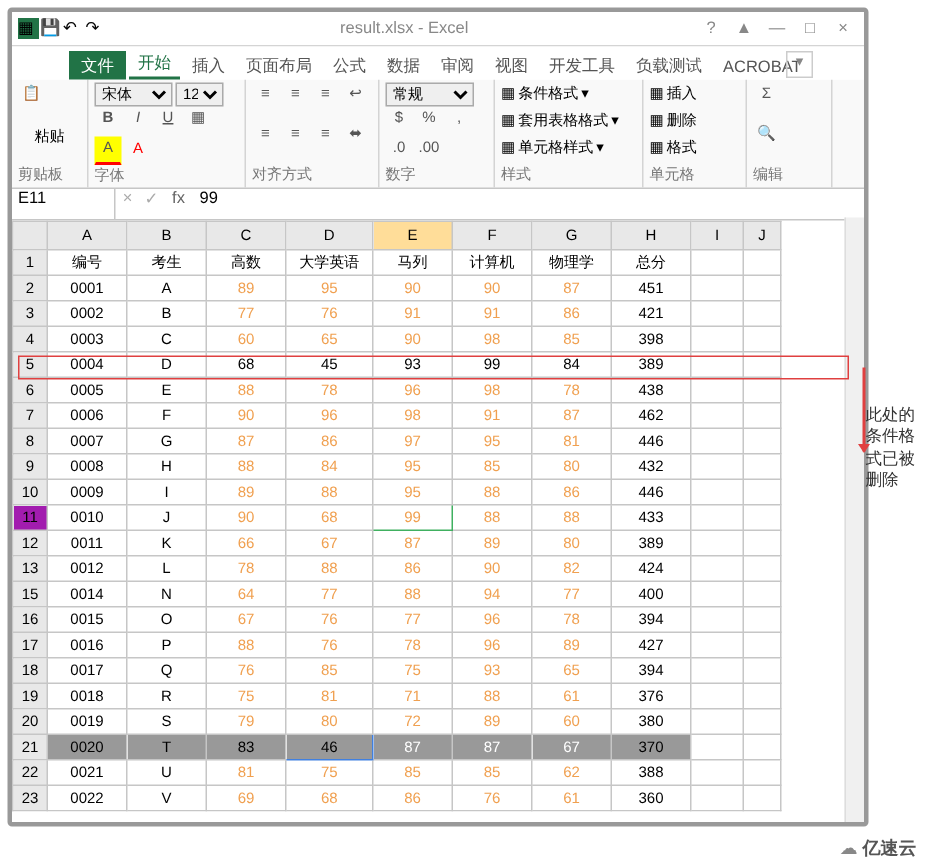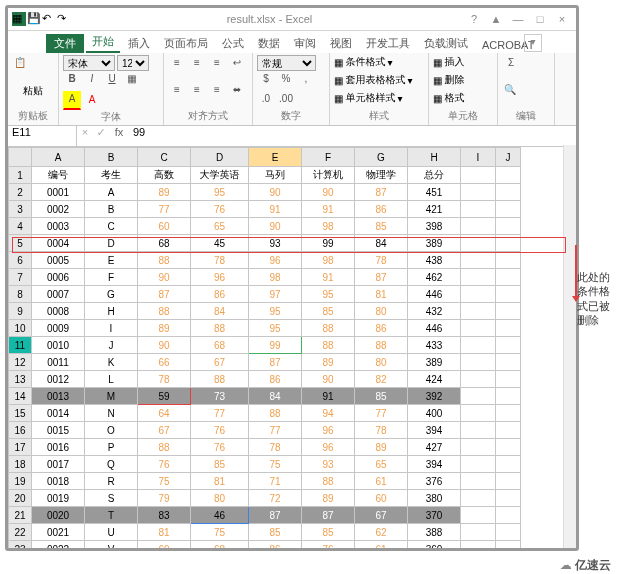--- a/index.html
+++ b/index.html
@@ -9,41 +9,41 @@
 .qat span{width:14px;height:14px;display:inline-block}
 .apptitle{flex:1;text-align:center;color:#888;font-size:11px}
 .wctrl{display:flex;gap:2px;padding-right:4px}
 .wctrl span{width:20px;text-align:center;color:#888}
 .tabs{height:22px;display:flex;align-items:flex-end;padding-left:38px;gap:2px;background:#fff;position:relative}
 .filetab{background:#217346;color:#fff;padding:2px 8px;font-size:11px}
 .tab{padding:2px 6px;color:#555;font-size:11px}
 .tab.active{color:#217346;border-bottom:2px solid #217346}
 .ribbon{height:72px;border-bottom:1px solid #c6c6c6;display:flex;background:#f9f9f9}
 .grp{border-right:1px solid #d4d4d4;padding:2px 4px;display:flex;flex-direction:column;justify-content:space-between;font-size:10px}
-.grp .lbl{text-align:center;color:#777;font-size:10px}
+.grp .lbl{text-align:left;color:#777;font-size:10px}
 .rc{display:flex;gap:2px;align-items:center;flex-wrap:wrap}
 .clip{width:42px}
 .fontg{width:96px}
 .aligng{width:80px}
 .numg{width:68px}
 .styleg{width:90px}
 .cellg{width:60px}
 .editg{width:48px}
 select,input.ff{font-size:10px;border:1px solid #aaa;height:16px}
 .icobtn{width:16px;height:16px;display:inline-block;border:1px solid transparent;text-align:center;line-height:14px;color:#555}
 .namebox{height:20px;border-bottom:1px solid #c6c6c6;display:flex;font-size:11px}
 .nb{width:60px;border-right:1px solid #c6c6c6;padding:0 4px}
 .fx{width:20px;text-align:center;color:#666}
 .fbar{flex:1;padding:0 4px}
 .sheet{position:relative;overflow:hidden}
 table{border-collapse:collapse;table-layout:fixed}
 th,td{border:1px solid #c6c6c6;height:14px;font-size:10px;text-align:center;overflow:hidden;white-space:nowrap}
 .colh th{background:#e8e8e8;font-weight:normal;height:16px}
 .rowh{background:#e8e8e8;width:20px;font-weight:normal}
-.rowh.sel{background:#14b8a6}
+.rowh.sel{background:#a21caf}
 .colh th.sel{background:#ffdd99}
 td.orange{color:#f0a050}
 td.darkrow{background:#999;color:#000}
 td.white{color:#fff}
 .redbox{border:1.5px solid #e04040!important}
 .bluebox{border:1.5px solid #4080e0!important}
 .greenbox{border:1.5px solid #40b060!important}
 .smallnote{position:absolute;right:2px;top:270px;width:38px;font-size:11px;color:#333;line-height:1.3}
 .arrow{position:absolute;right:40px;top:245px;width:2px;height:56px;background:#e04040}
 .arrow:after{content:"";position:absolute;bottom:-5px;left:-3px;border:4px solid transparent;border-top:6px solid #e04040}
@@ -359,33 +359,20 @@
             <td class="orange">78</td>
             <td class="orange">88</td>
             <td class="orange">86</td>
             <td class="orange">90</td>
             <td class="orange">82</td>
             <td class="">424</td>
             <td></td>
             <td></td>
           </tr>
           <tr>
-            <th class="rowh">14</th>
-            <td class=" darkrow">0013</td>
-            <td class=" darkrow">M</td>
-            <td class="darkrow orange redbox">59</td>
-            <td class="darkrow white">73</td>
-            <td class="darkrow white">84</td>
-            <td class="darkrow orange">91</td>
-            <td class="darkrow white">85</td>
-            <td class=" darkrow">392</td>
-            <td></td>
-            <td></td>
-          </tr>
-          <tr>
             <th class="rowh">15</th>
             <td class="">0014</td>
             <td class="">N</td>
             <td class="orange">64</td>
             <td class="orange">77</td>
             <td class="orange">88</td>
             <td class="orange">94</td>
             <td class="orange">77</td>
             <td class="">400</td>
             <td></td>

